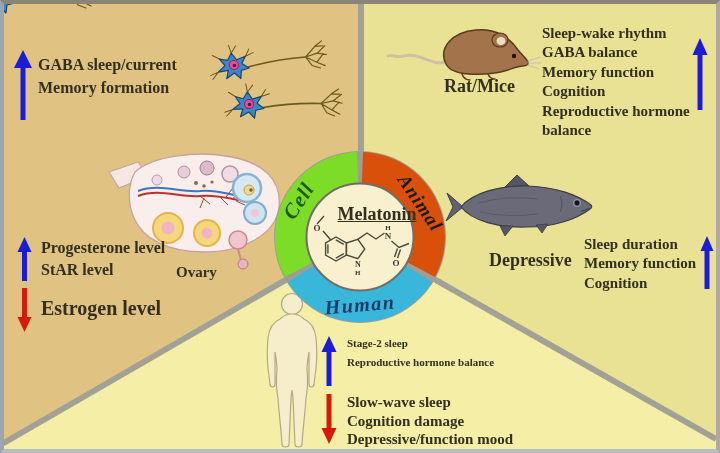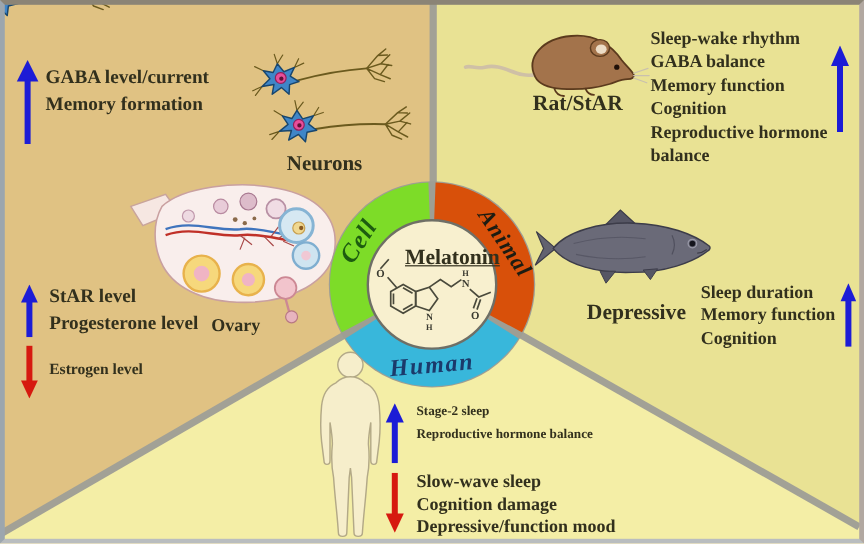--- a/index.html
+++ b/index.html
@@ -162,35 +162,34 @@
   <svg class="arrow" style="left:321px;top:336px" width="16" height="50" viewBox="0 0 16 50">
     <polygon points="8,0 0.5,16 15.5,16" fill="#1c1cd6"></polygon>
     <rect x="5.5" y="14" width="5" height="36" fill="#1c1cd6"></rect>
   </svg>
   <svg class="arrow" style="left:321px;top:394px" width="16" height="50" viewBox="0 0 16 50">
     <rect x="5.5" y="0" width="5" height="36" fill="#d6190f"></rect>
     <polygon points="8,50 0.5,34 15.5,34" fill="#d6190f"></polygon>
   </svg>
 
   <div class="tlist" style="left:38px;top:53px;width:185px;font-size:16px;line-height:23px">
-    <div class="line">GABA level/current</div>
+    <div class="line">GABA sleep/current</div>
     <div class="line">Memory formation</div>
   </div>
-  <div class="label" style="left:239px;top:126px;font-size:17.5px">Neurons</div>
 
   <div class="tlist" style="left:41px;top:237px;width:180px;font-size:16px;line-height:22px">
+    <div class="line">Progesterone level</div>
     <div class="line">StAR level</div>
-    <div class="line">Progesterone level</div>
   </div>
   <div class="label" style="left:176px;top:264px;font-size:15px">Ovary</div>
-  <div class="tlist" style="left:41px;top:297px;width:160px;font-size:13px;line-height:22px">
+  <div class="tlist" style="left:41px;top:297px;width:160px;font-size:20px;line-height:22px">
     <div class="line">Estrogen level</div>
   </div>
 
-  <div class="label" style="left:444px;top:76px;font-size:18px">Rat/StAR</div>
+  <div class="label" style="left:444px;top:76px;font-size:18px">Rat/Mice</div>
   <div class="tlist wrap" style="left:542px;top:24px;width:158px;font-size:15px;line-height:19.4px">
     <div class="line">Sleep-wake rhythm</div>
     <div class="line">GABA balance</div>
     <div class="line">Memory function</div>
     <div class="line">Cognition</div>
     <div class="line">Reproductive hormone balance</div>
   </div>
 
   <div class="label" style="left:489px;top:250px;font-size:18px">Depressive</div>
   <div class="tlist" style="left:584px;top:235px;width:115px;font-size:15px;line-height:19.4px">

